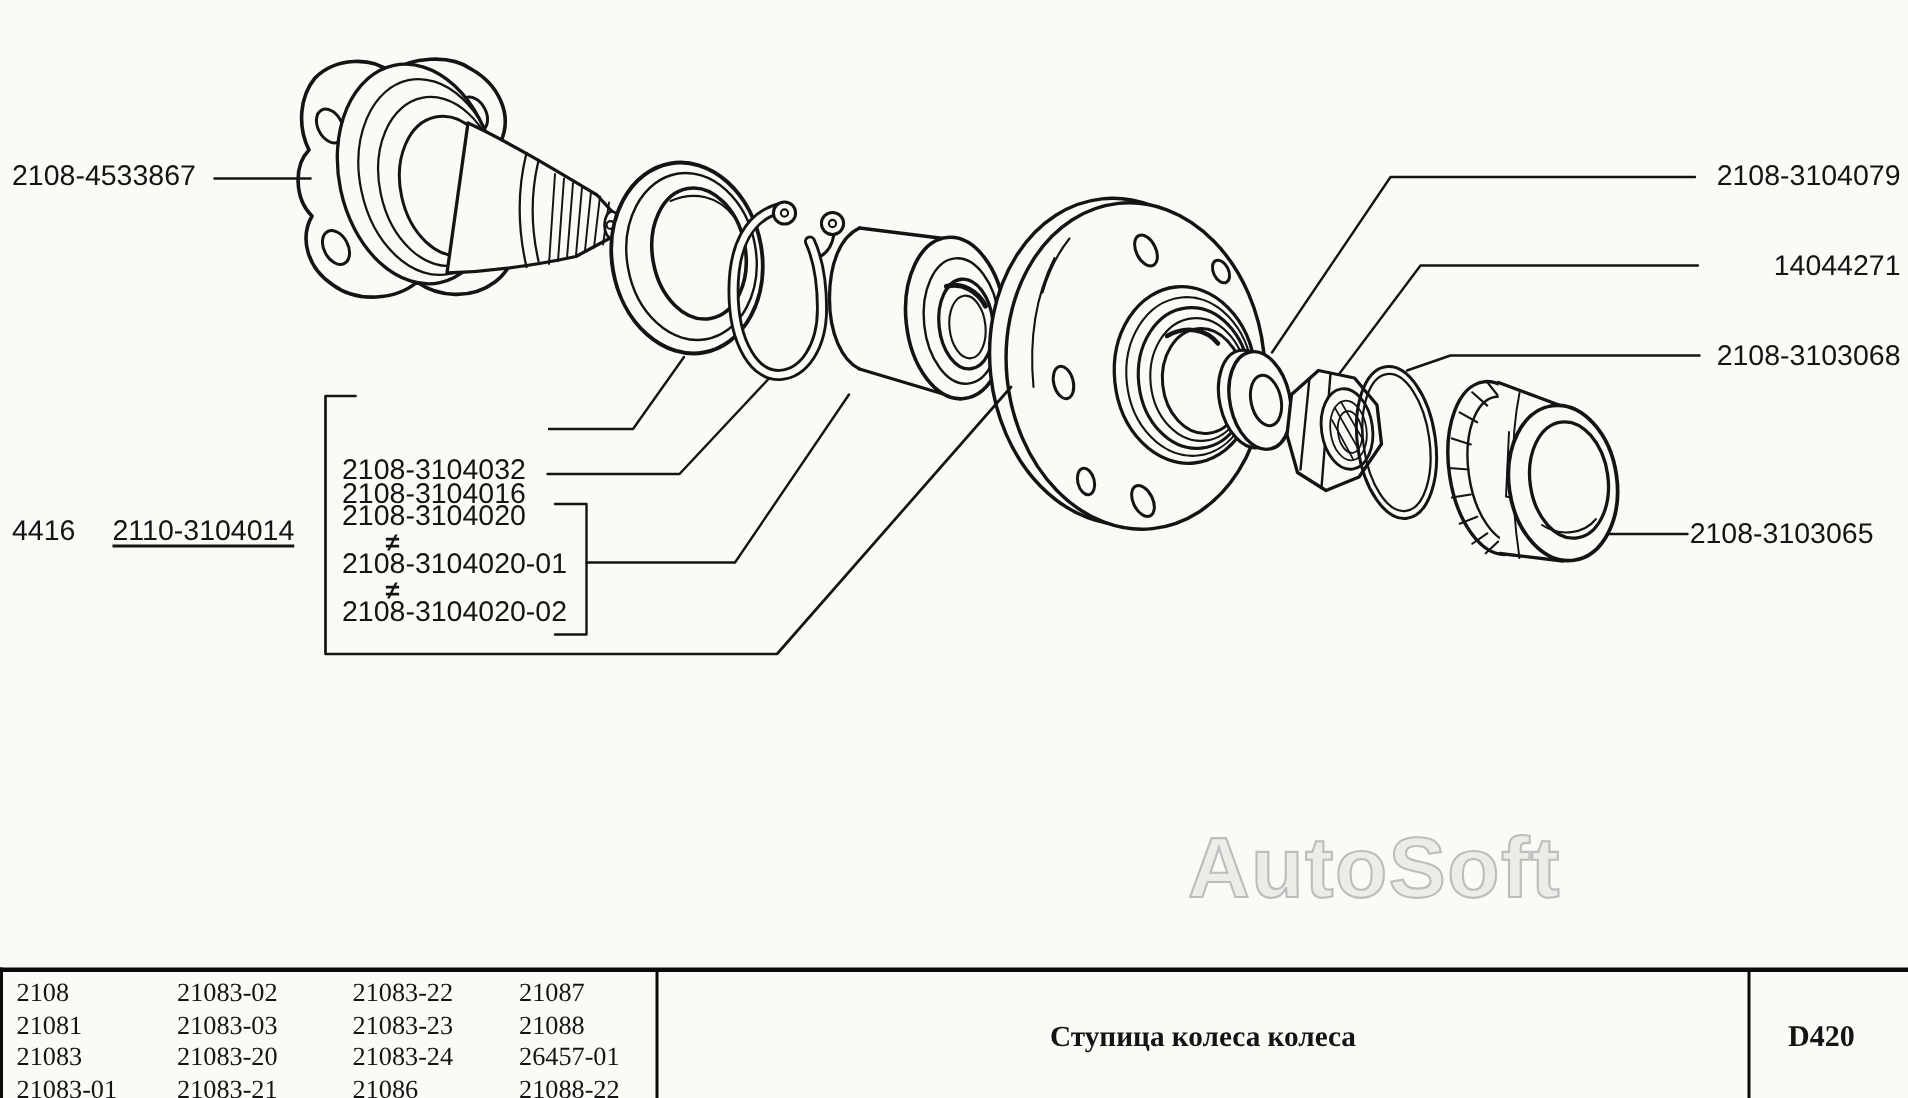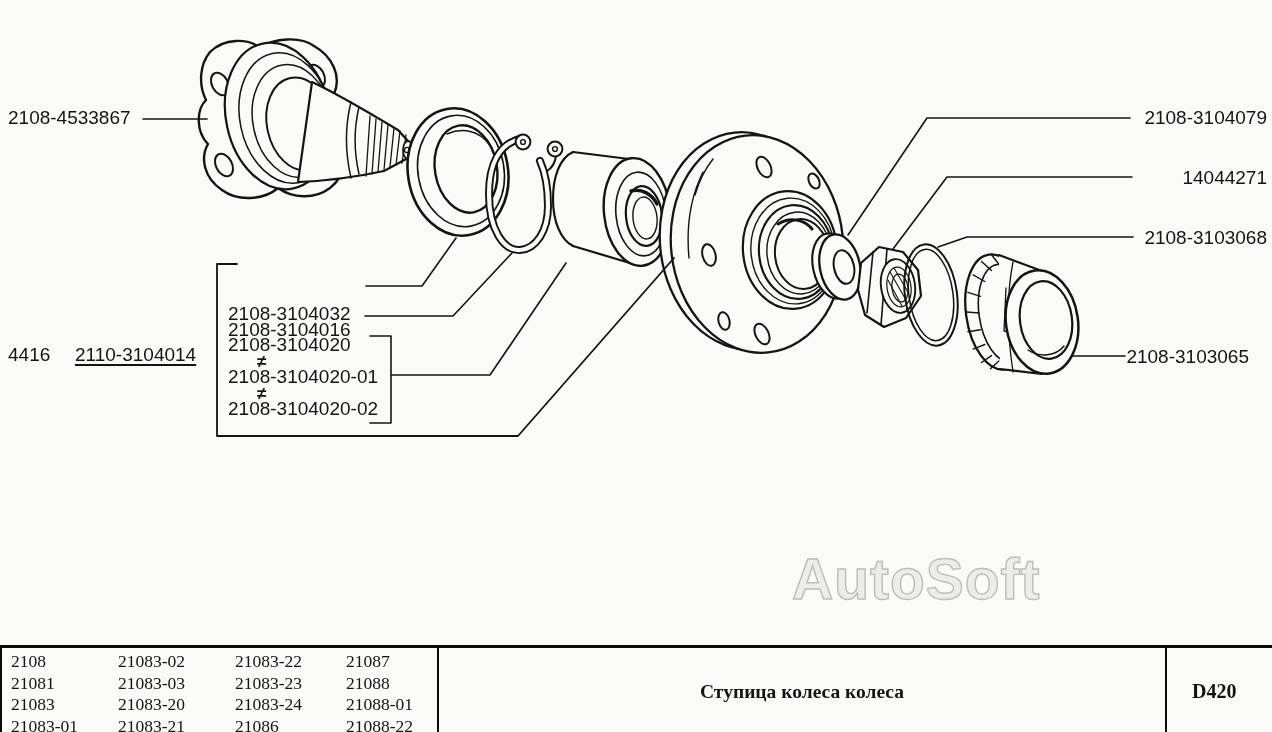--- a/index.html
+++ b/index.html
@@ -207,21 +207,21 @@
     <span>21083-02</span>
     <span>21083-22</span>
     <span>21087</span>
     <span>21081</span>
     <span>21083-03</span>
     <span>21083-23</span>
     <span>21088</span>
     <span>21083</span>
     <span>21083-20</span>
     <span>21083-24</span>
-    <span>21088-01</span>
+    <span>26457-01</span>
     <span>21083-01</span>
     <span>21083-21</span>
     <span>21086</span>
     <span>21088-22</span>
   </div>
   <div class="title-cell">
     <span>Ступица колеса колеса</span>
   </div>
   <div class="code-cell">
     <span>D420</span>

